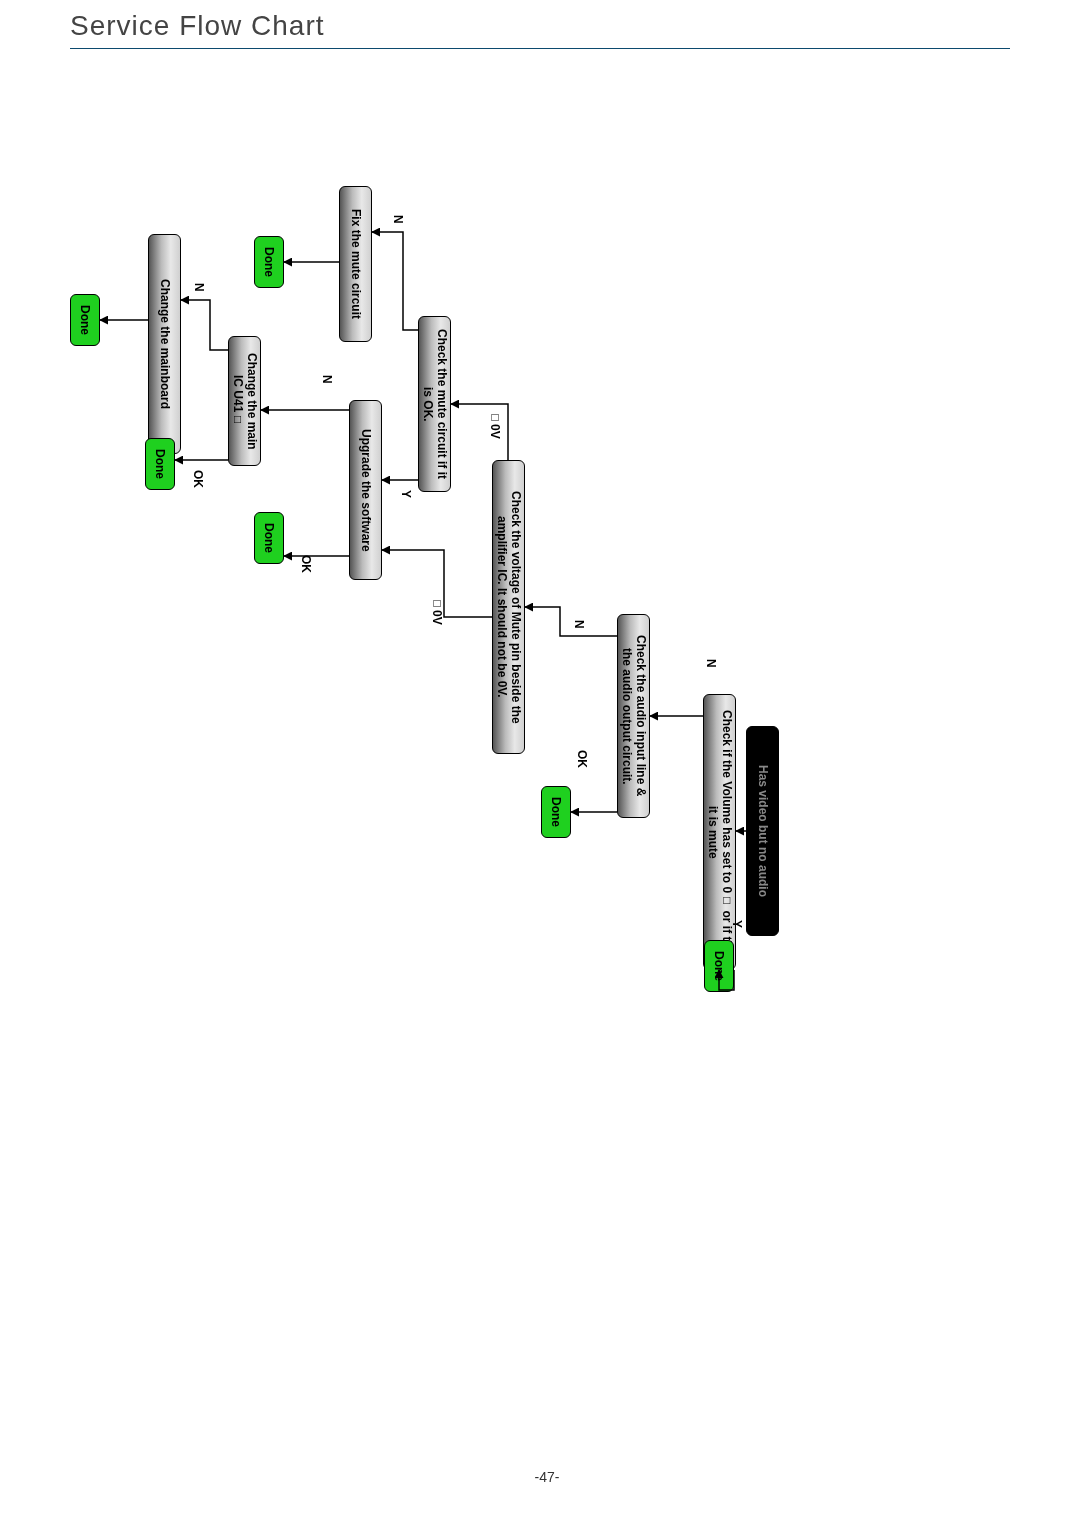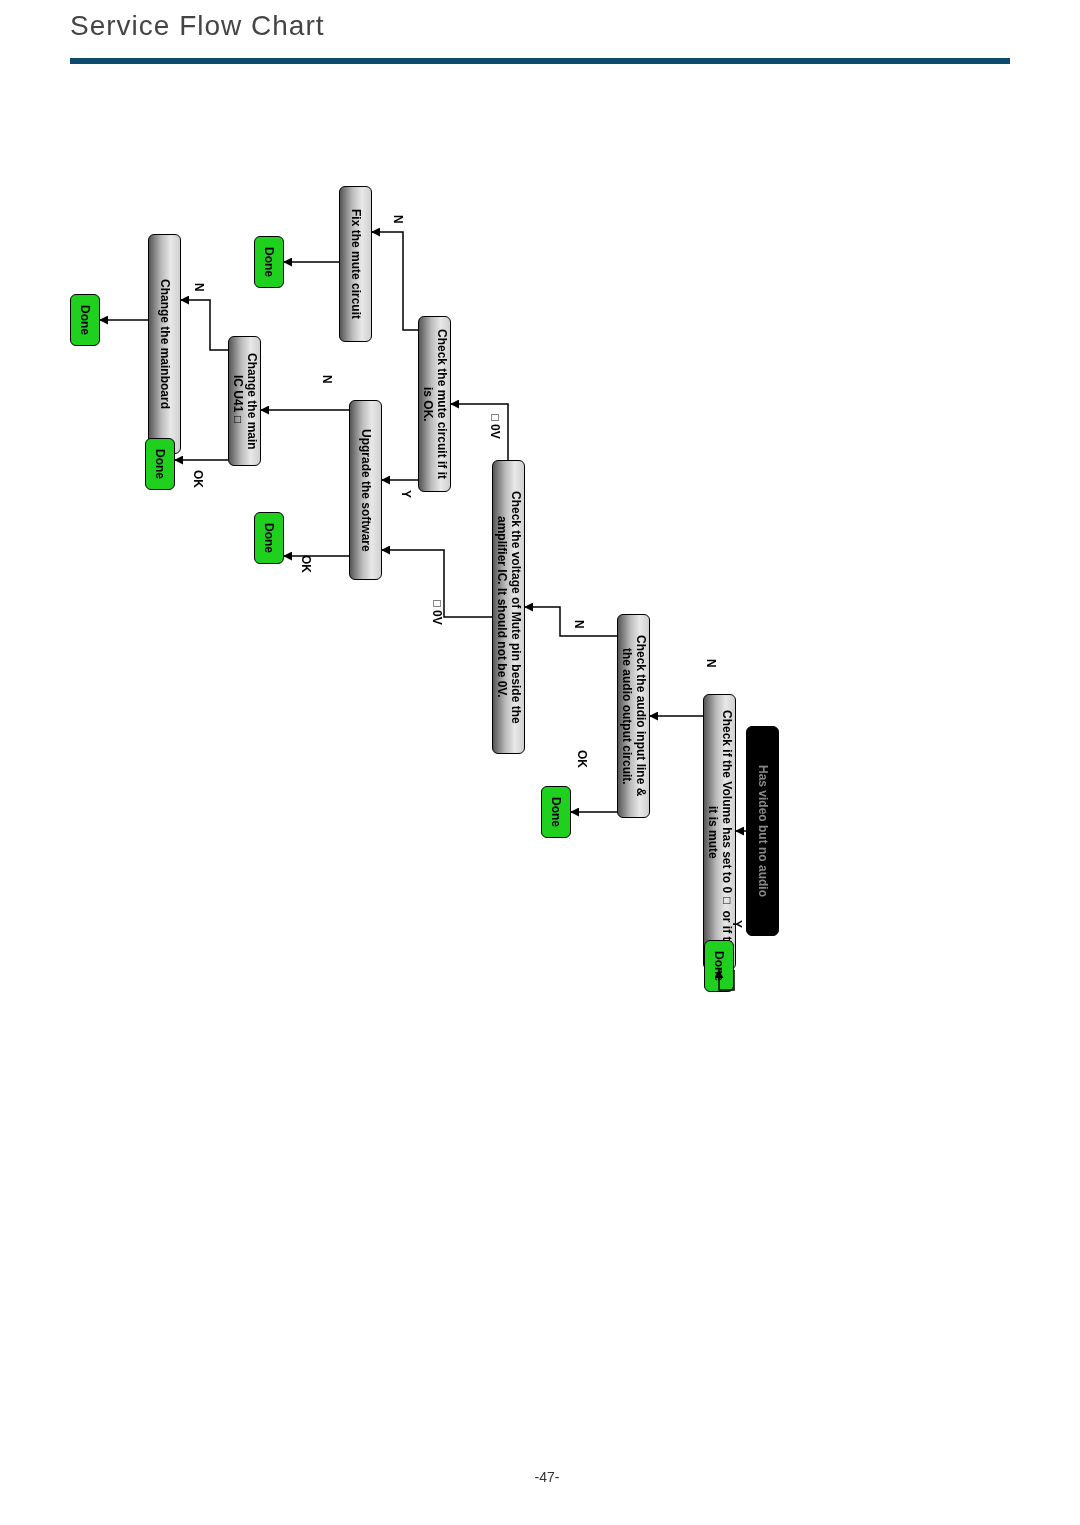--- a/index.html
+++ b/index.html
@@ -13,22 +13,22 @@
     width: 1080px;
     height: 1525px;
     position: relative;
     box-sizing: border-box;
   }
   .title-bar {
     position: absolute;
     left: 70px;
     top: 10px;
     right: 70px;
-    border-bottom: 6px solid #0c4a6e;
-    padding-bottom: 16px;
+    border-bottom: 1px solid #0c4a6e;
+    padding-bottom: 6px;
   }
   .title-bar h1 {
     margin: 0;
     font-size: 28px;
     font-weight: 400;
     color: #444;
     letter-spacing: 1px;
   }
   .page-number {
     position: absolute;

